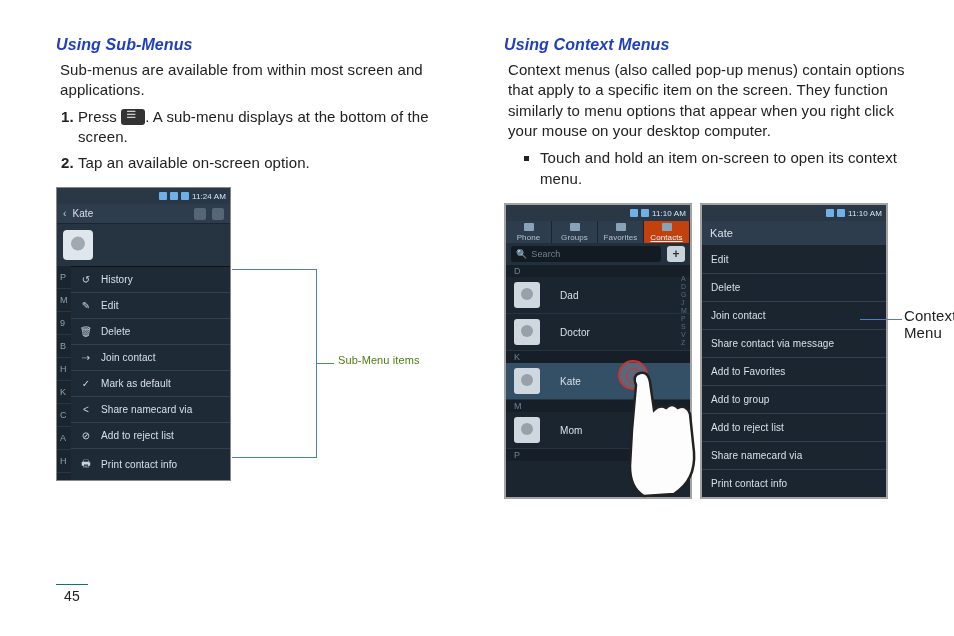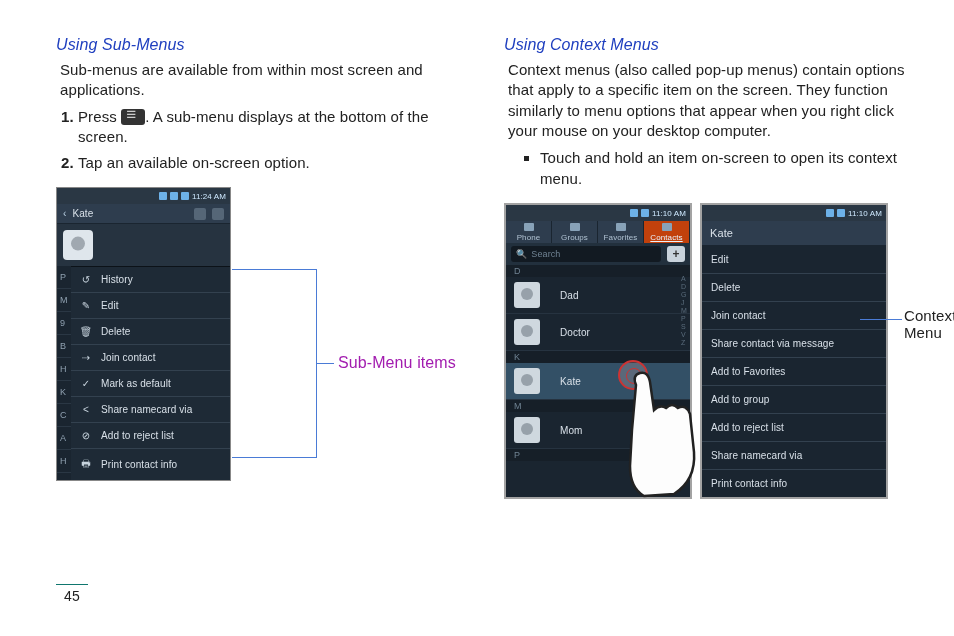--- a/index.html
+++ b/index.html
@@ -15,21 +15,21 @@
     letter-spacing: 0.1px;
   }
   .columns {
     display: flex;
     gap: 38px;
   }
   .col { flex: 1; }
   h3.section-heading {
     color: #1f3fbf;
     font-style: italic;
-    font-weight: 400;
+    font-weight: 700;
     font-size: 16px;
     margin-bottom: 6px;
   }
   .intro { line-height: 1.35; margin: 0 0 6px 4px; }
   ol { margin-left: 22px; }
   ol li { margin-bottom: 6px; line-height: 1.35; }
   ol { list-style: decimal; font-weight:700; }
   ol li span.txt { font-weight: 400; }
   ul.bullet { list-style: square; margin-left: 36px; }
   ul.bullet li { line-height: 1.4; }
@@ -101,22 +101,22 @@
   .submenu .row .glyph { width:14px; text-align:center; color:#c8d4de; }
   .behind-strip { display:flex; flex-direction:column; font-size:9px; color:#8fa0b0;}
   .behind-strip .s{height:23px;line-height:23px;padding-left:3px;border-bottom:1px solid #2a3744;}
   .left-phone-wrap{display:flex;}
   .callout-h {
     border-top: 1px solid #4a7bd6;
     position: absolute;
   }
   .callout-label {
     position:absolute;
-    font-size: 16px;
-    color: #a21caf;
+    font-size: 11px;
+    color: #4d7c0f;
     white-space: nowrap;
   }
   
   .figure-right { position: relative; margin-top: 14px; display:flex; gap:8px; }
   .phone2 { width:188px; border:2px solid #a3a3a3; background:#1a2530; font-size:10px; color:#d8e0e8; }
   .tabs { display:flex; background:#2e3d4e; height:22px; }
   .tabs .tab { flex:1; text-align:center; font-size:8px; line-height:11px; padding-top:11px; border-right:1px solid #1a2530; color:#b0c2d2; position:relative;}
   .tabs .tab.active{ background:#c2410c; color:#e8f2fb;text-decoration:underline;}
   .tabs .tab .ti{position:absolute;top:2px;left:50%;transform:translateX(-50%);width:10px;height:8px;background:#88a2b8;border-radius:1px;}
   .search-row{display:flex;align-items:center;background:#22303d;padding:3px 5px;gap:6px;}

